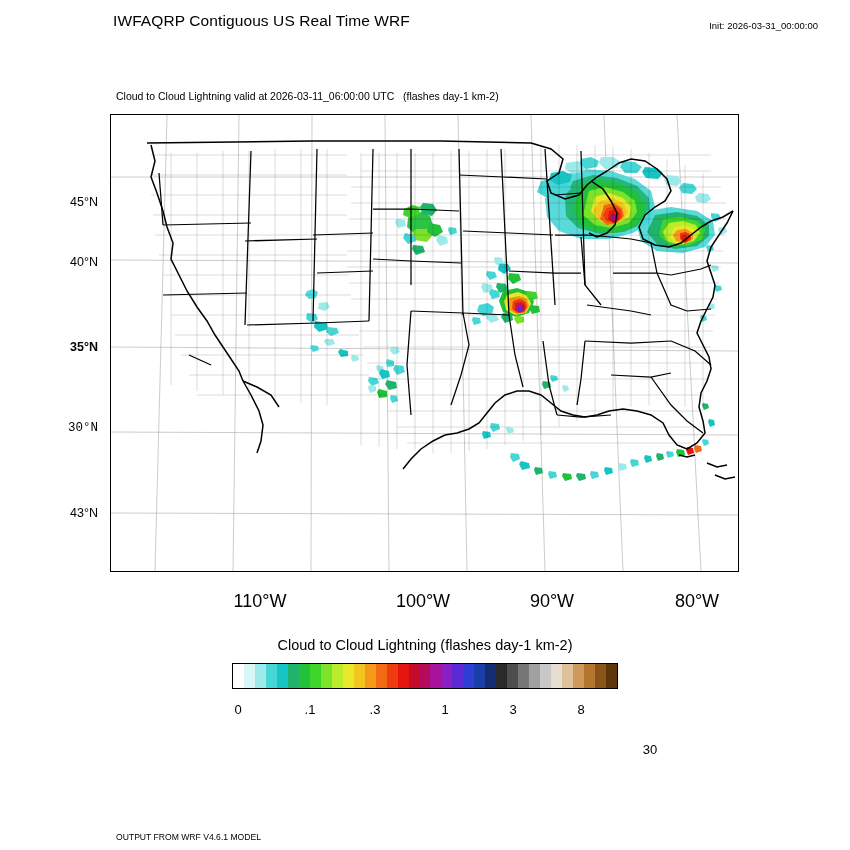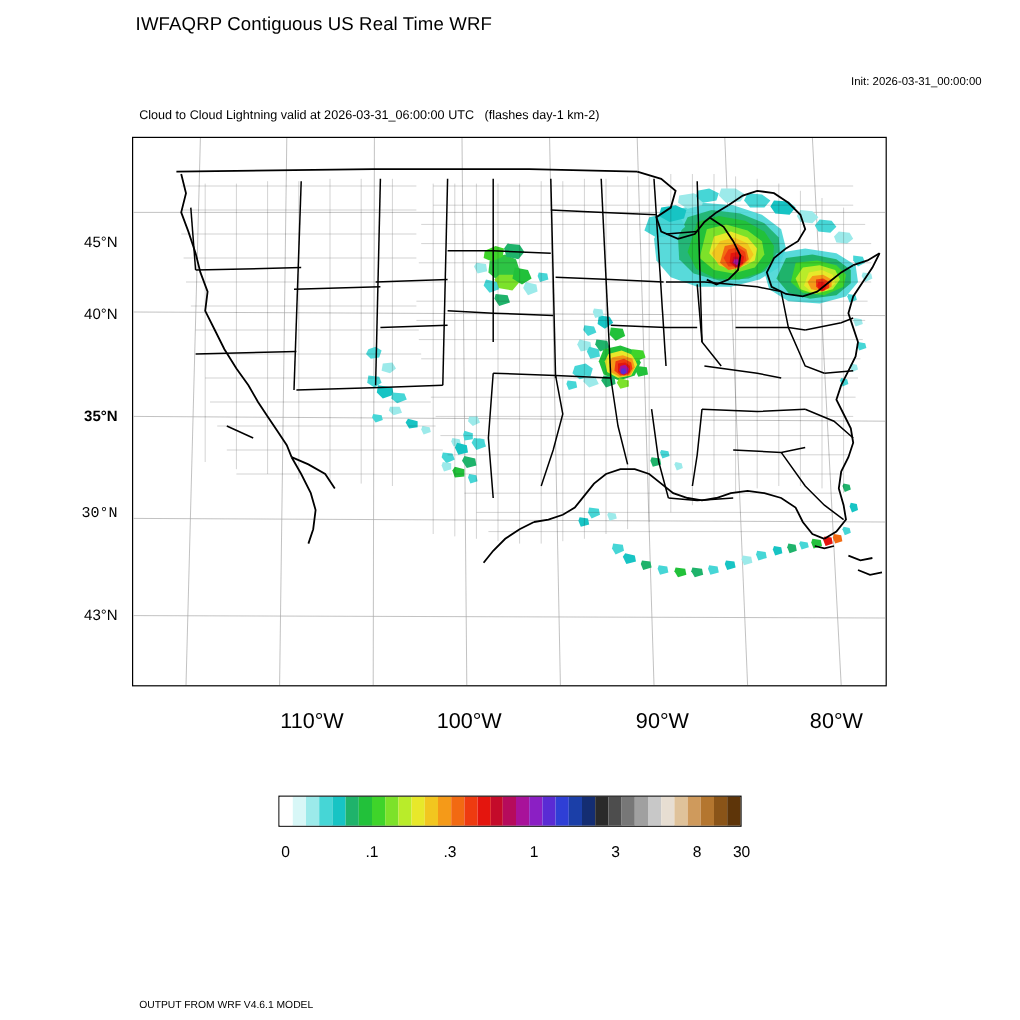--- a/index.html
+++ b/index.html
@@ -26,21 +26,20 @@
     left: 113px;
     top: 12px;
     font-size: 15.5px;
     letter-spacing: 0.1px;
   }
   #init-label {
     position: absolute;
     right: 32px;
     top: 20px;
     font-size: 9.5px;
-    margin-top: 43px;
   }
   #subtitle {
     position: absolute;
     left: 116px;
     top: 90px;
     font-size: 10.5px;
     white-space: pre;
   }
   
   #map-frame {
@@ -109,21 +108,21 @@
     white-space: pre;
   }
 </style>
 </head>
 <body>
 
 <div class="page">
 
   <div id="main-title">IWFAQRP Contiguous US Real Time WRF</div>
   <div id="init-label">Init: 2026-03-31_00:00:00</div>
-  <div id="subtitle">Cloud to Cloud Lightning valid at 2026-03-31_06:00:00 UTC   (flashes day-1 km-2)</div>
+  <div id="subtitle">Cloud to Cloud Lightning valid at 2026-03-11_06:00:00 UTC   (flashes day-1 km-2)</div>
 
   <div id="map-frame">
     <svg id="map-svg" width="627" height="456" viewBox="0 0 627 456" xmlns="http://www.w3.org/2000/svg">
       <defs>
         <clipPath id="frameclip">
             <rect x="0" y="0" width="627" height="456"></rect>
           </clipPath>
       </defs>
       <g clip-path="url(#frameclip)">
 
@@ -379,24 +378,25 @@
     </svg>
   </div>
 
   <div class="ytick" style="top:167px;margin-top:28px;">45°N</div>
   <div class="ytick" style="top:255px;">40°N</div>
   <div class="ytick" style="top:340px;font-weight:bold;">35°N</div>
   <div class="ytick" style="top:421px;font-family:Liberation Mono, monospace;">30°N</div>
   <div class="ytick" style="top:506px;">43°N</div>
 
   <div class="xtick" style="left:220px;">110°W</div>
-  <div class="xtick" style="left:351px;">100°W</div>
+  <div class="xtick" style="left:383px;">100°W</div>
   <div class="xtick" style="left:512px;">90°W</div>
   <div class="xtick" style="left:657px;">80°W</div>
 
+  <div id="cbar-title">Cloud to Cloud Lightning  (flashes day-1 km-2)</div>
   <div id="cbar-wrap">
       <span style="background: rgb(255, 255, 255);"></span>
       <span style="background: rgb(216, 247, 247);"></span>
       <span style="background: rgb(156, 234, 234);"></span>
       <span style="background: rgb(70, 214, 214);"></span>
       <span style="background: rgb(23, 196, 196);"></span>
       <span style="background: rgb(31, 179, 107);"></span>
       <span style="background: rgb(34, 193, 58);"></span>
       <span style="background: rgb(63, 212, 42);"></span>
       <span style="background: rgb(124, 226, 42);"></span>
@@ -427,20 +427,20 @@
       <span style="background: rgb(138, 84, 24);"></span>
       <span style="background: rgb(94, 53, 9);"></span>
     </div>
 
   <div class="cbar-label" style="left:208px;">0</div>
   <div class="cbar-label" style="left:280px;">.1</div>
   <div class="cbar-label" style="left:345px;">.3</div>
   <div class="cbar-label" style="left:415px;">1</div>
   <div class="cbar-label" style="left:483px;">3</div>
   <div class="cbar-label" style="left:551px;">8</div>
-  <div class="cbar-label" style="left:588px;">30</div>
+  <div class="cbar-label" style="left:620px;margin-top:40px;">30</div>
 
   <div id="footer">
     <div>OUTPUT FROM WRF V4.6.1 MODEL</div>
     
   </div>
 
 </div>
 
 </body></html>

